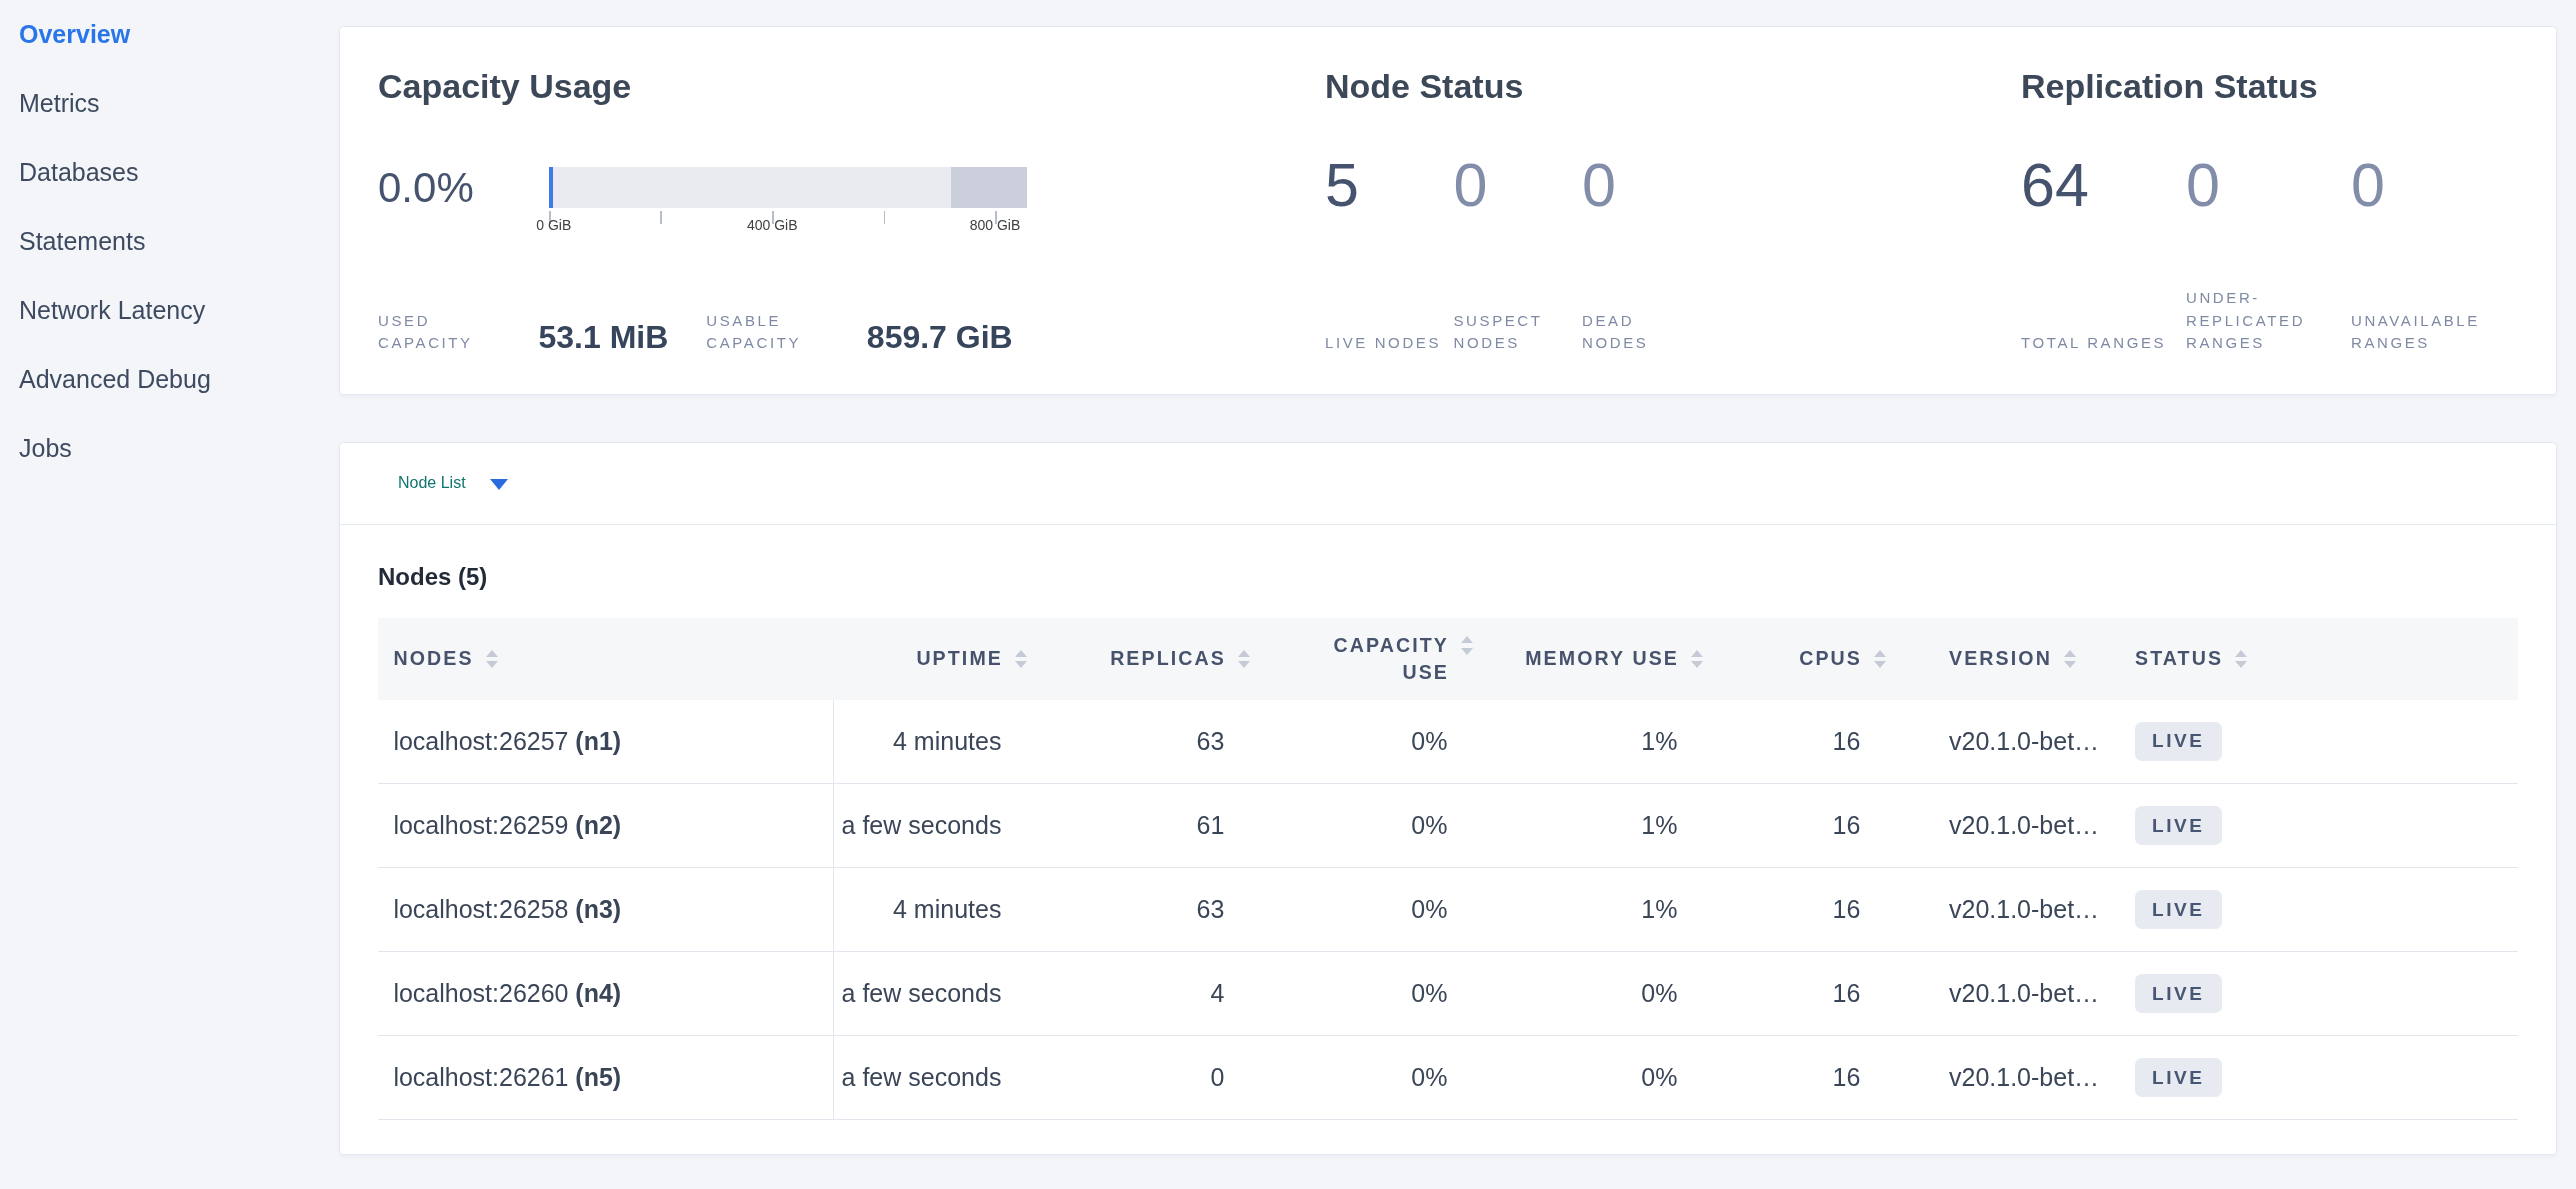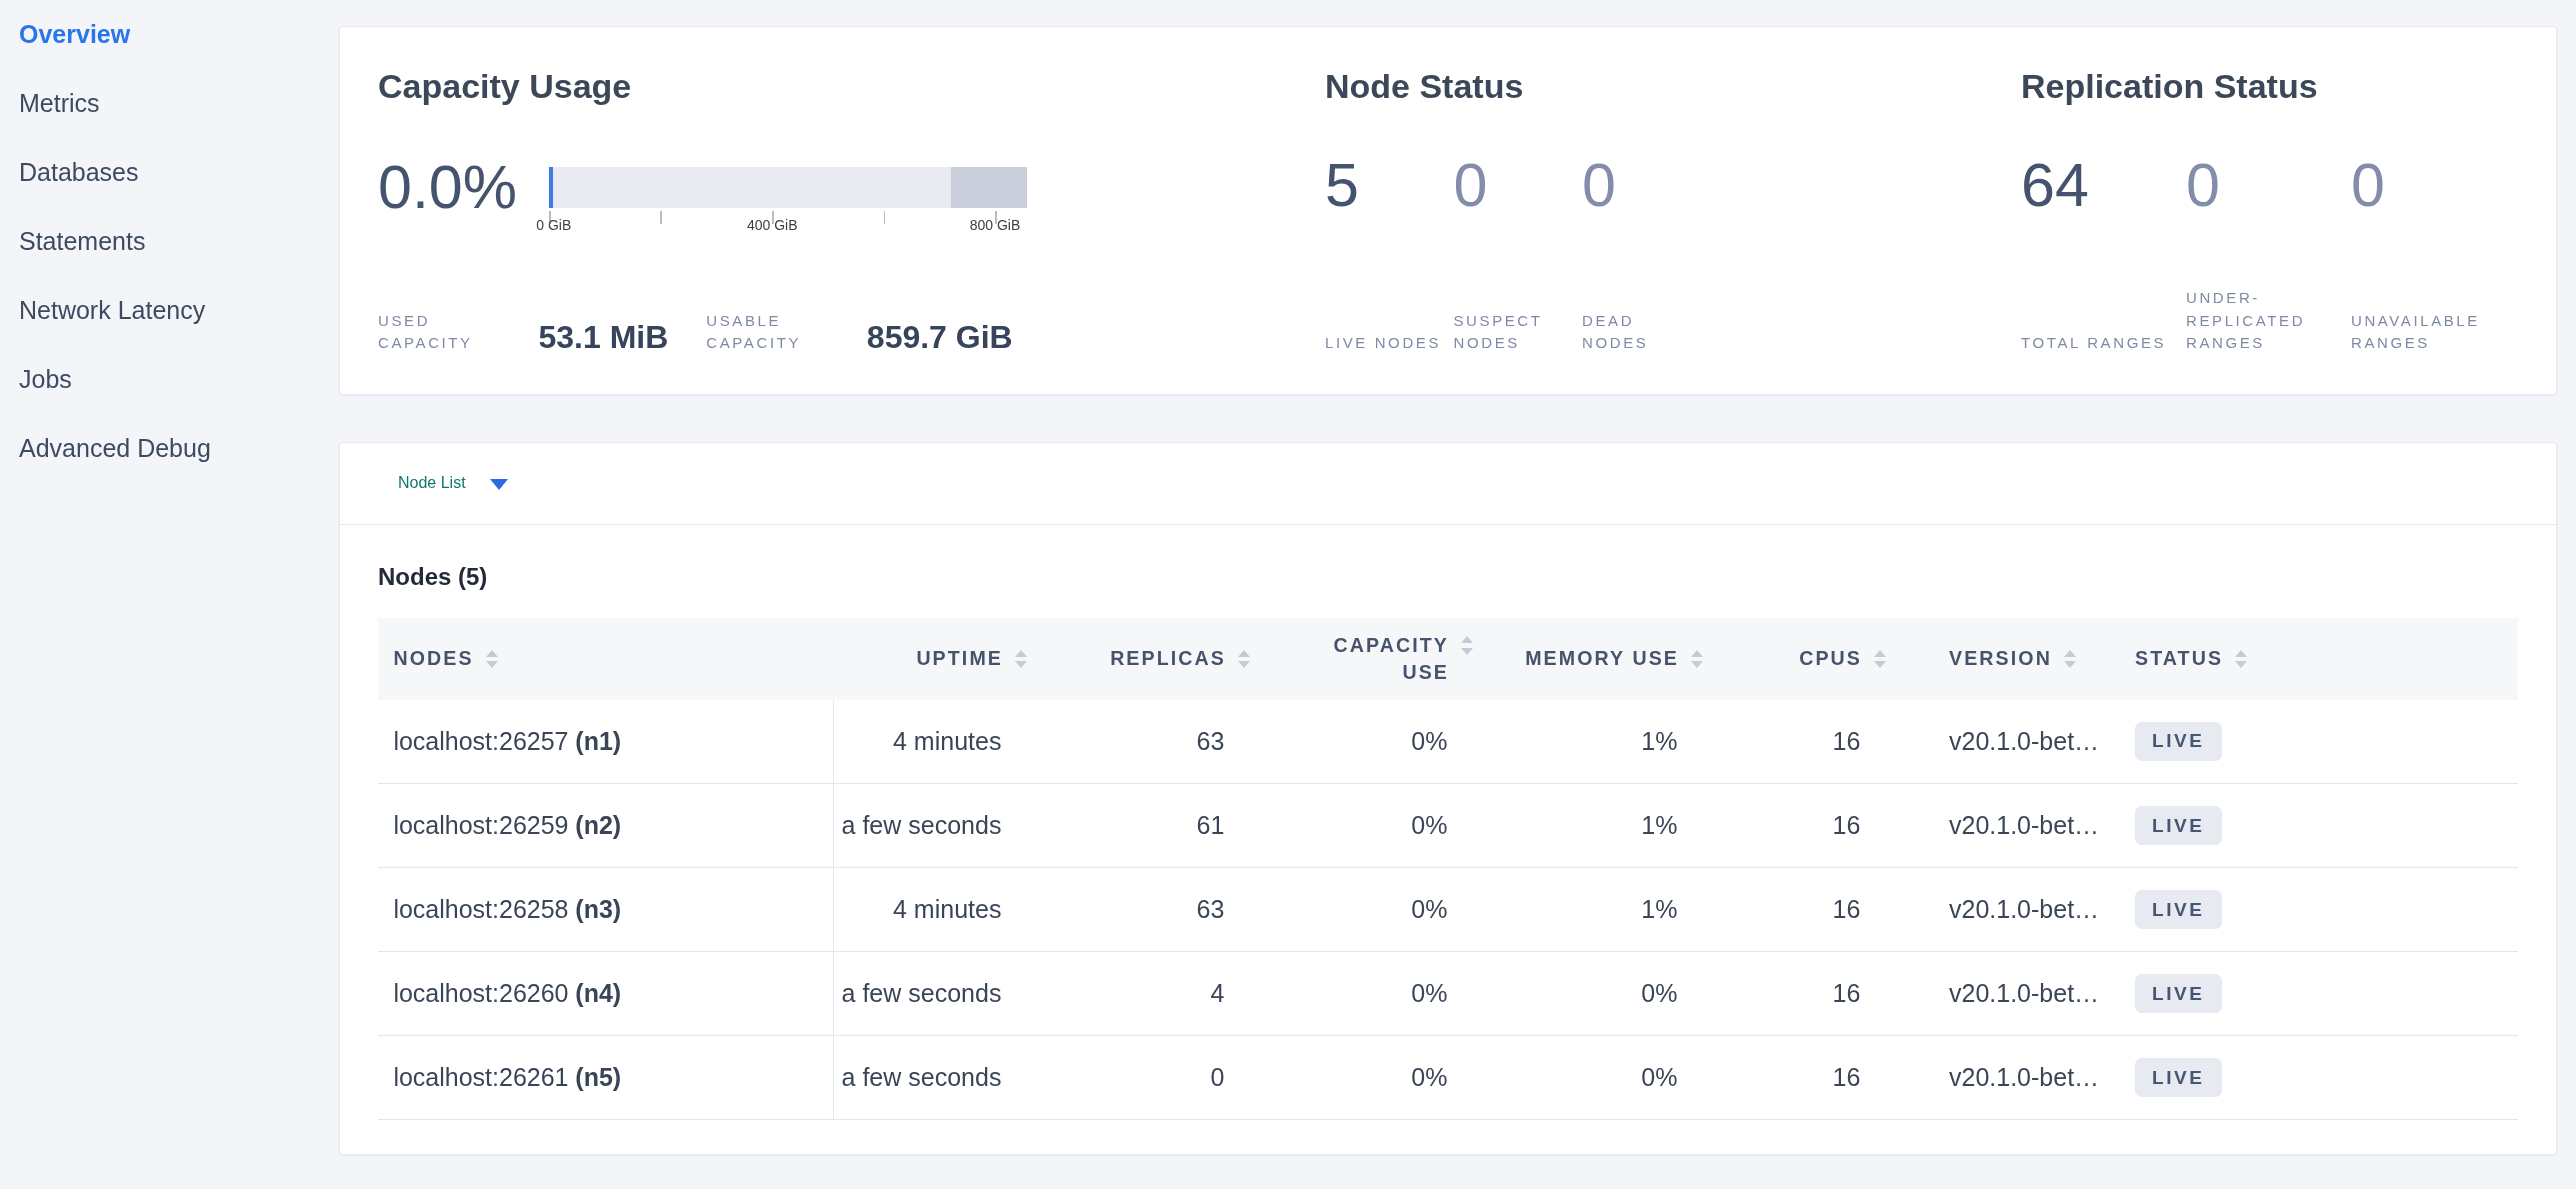--- a/index.html
+++ b/index.html
@@ -30,21 +30,21 @@
   .summary { margin-top:25.6px; height:369px; display:flex; padding:39px 38px 39px 38px;justify-content:flex-end; }
   .section { display:flex; flex-direction:column; }
   .sec-capacity { width:947px; }
   .sec-nodes { width:696px; }
   .sec-repl { flex:1; }
   .sec-title { font-size:34px; font-weight:600; color:#3c4858; line-height:1.2; }
   .sec-body { margin-top:49px; flex:1; display:flex; }
   .sec-body.cap { flex-direction:column; justify-content:space-between; }
 
   .cap-row { height:65px; display:flex; align-items:center; }
-  .big-pct { font-size:61px; font-weight:500; color:#46536e; line-height:1; width:147px; flex:none; }
+  .big-pct { font-size:42px; font-weight:500; color:#46536e; line-height:1; width:147px; flex:none; }
   .bar-wrap { position:relative; height:65px; flex:1; max-width:478px; margin-left:24px; }
   .bar-track { position:absolute; left:0; right:0; top:12px; height:41px; background:#e9ebf1; }
   .bar-dark { position:absolute; right:0; top:0; height:41px; width:16%; background:#cacfdb; }
   .bar-used { position:absolute; left:0; top:0; height:41px; width:4.3px; background:#3e7ae8; }
   .tick { position:absolute; top:56px; width:1.7px; height:12.8px; background:#b6becd; }
   .tick-label { position:absolute; top:62px; transform:translateX(-50%); font-size:14px; color:#404040; white-space:nowrap; }
 
   .cap-stats { display:flex; align-items:flex-end; }
   .stat-pair { display:flex; align-items:flex-end; }
   .stat-pair + .stat-pair { margin-left:38px; }
@@ -105,22 +105,22 @@
 <body>
 
 <div class="page">
 
   <nav class="sidebar">
     <div class="side-item active">Overview</div>
     <div class="side-item">Metrics</div>
     <div class="side-item">Databases</div>
     <div class="side-item">Statements</div>
     <div class="side-item">Network Latency</div>
+    <div class="side-item">Advanced Debug</div>
     <div class="side-item">Jobs</div>
-    <div class="side-item">Advanced Debug</div>
   </nav>
 
   <div class="main">
 
     <div class="card summary">
 
       <div class="section sec-capacity">
         <div class="sec-title">Capacity Usage</div>
         <div class="sec-body cap">
           <div class="cap-row">

